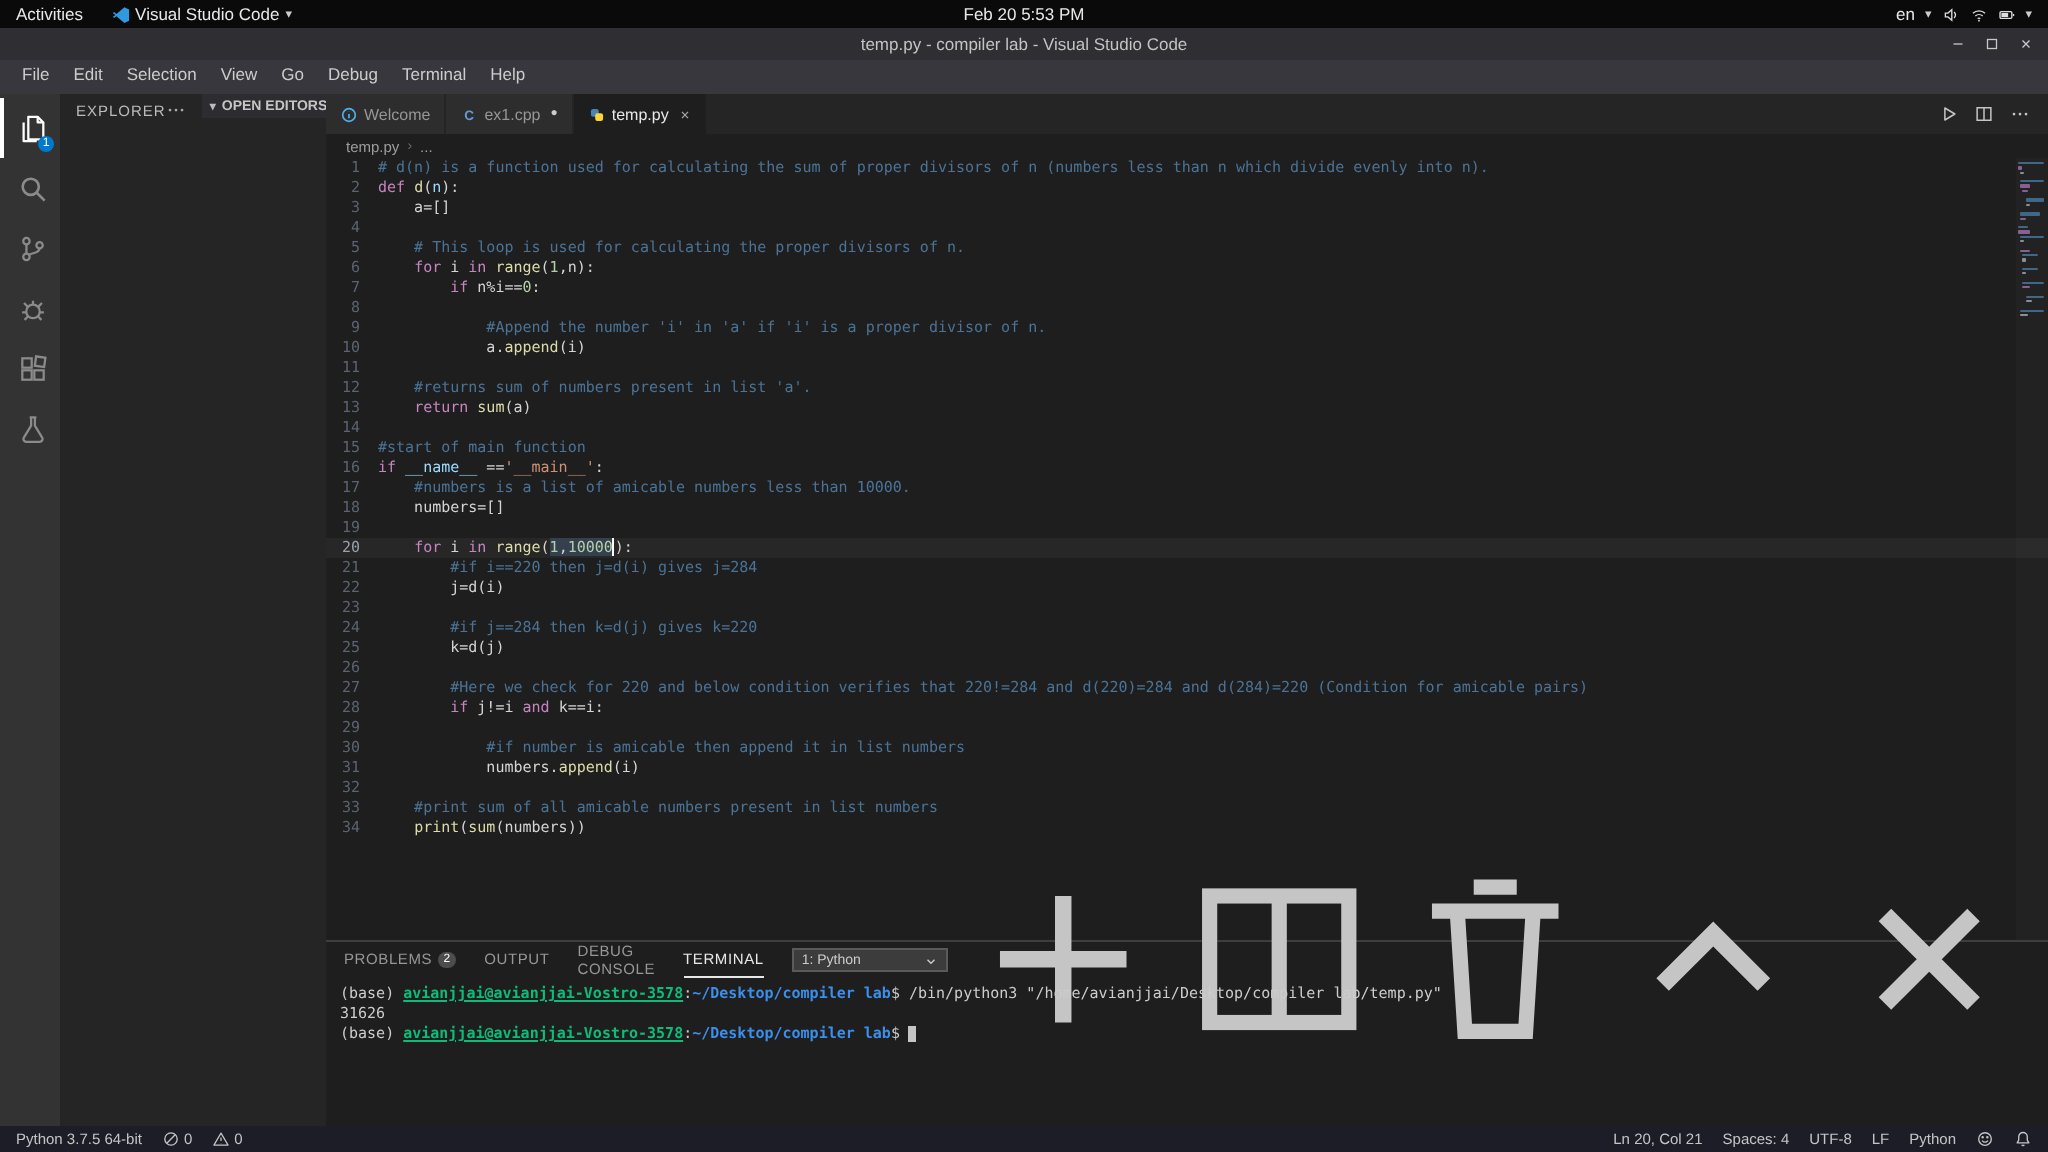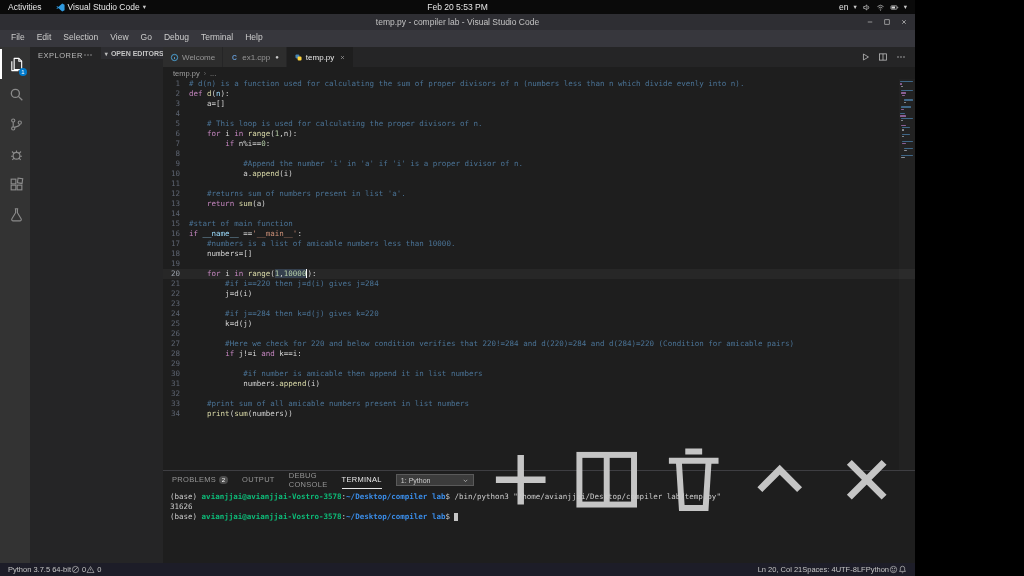--- a/index.html
+++ b/index.html
@@ -1,20 +1,20 @@
 <!DOCTYPE html>
 <html style="--accent: #007acc; --problem-badge: #bb4b32; --terminal-user: #0dbc79; --terminal-path: #3b8eea; --comment: #4a7396; --keyword: #c586c0; --string: #ce9178; --number: #b5cea8; --function: #dcdcaa; --variable: #9cdcfe;"><head>
 <meta charset="utf-8">
 <style>
 *{box-sizing:border-box;margin:0;padding:0;}
 html,body{width:1024px;height:576px;background:#000;}
 body{font-family:"Liberation Sans",sans-serif;}
 .icon{display:inline-flex;align-items:center;justify-content:center;}
 .icon svg{width:100%;height:100%;display:block;}
-.screen{width:915px;height:576px;display:flex;flex-direction:column;overflow:hidden;background:#1e1e1e;}
+.screen{width:1024px;height:576px;display:flex;flex-direction:column;overflow:hidden;background:#1e1e1e;}
 
 
 .gnome-bar{height:14px;background:#0a0a0a;color:#e8e8e8;font-size:8.5px;display:flex;align-items:center;padding:0 8px;position:relative;flex:0 0 auto;}
 .gb-item{margin-right:14px;cursor:default;}
 .gb-app{display:flex;align-items:center;gap:3px;}
 .gb-app .icon{width:9px;height:9px;}
 .gb-clock{position:absolute;left:0;right:0;text-align:center;pointer-events:none;}
 .gb-right{margin-left:auto;display:flex;align-items:center;gap:5px;z-index:1;}
 .gb-right .icon{width:9px;height:9px;color:#ddd;}
 .caret{font-size:6.5px;color:#ccc;}
@@ -89,27 +89,27 @@
 .panel-tabs-row{height:18px;display:flex;align-items:center;padding:0 9px;flex:0 0 auto;}
 .panel-tabs{display:flex;height:100%;align-items:center;}
 .panel-tab{font-size:7.5px;color:#969696;margin-right:14px;display:flex;align-items:center;gap:3px;height:100%;border-bottom:1px solid transparent;letter-spacing:.3px;}
 .panel-tab.active{color:#e7e7e7;border-bottom-color:#e7e7e7;}
 .p-badge{background:#4d4d4d;color:#fff;border-radius:4px;font-size:6px;min-width:9px;height:8px;line-height:8px;text-align:center;}
 .panel-right{margin-left:auto;display:flex;align-items:center;gap:7px;color:#c5c5c5;}
 .terminal-select{display:flex;align-items:center;gap:8px;background:#3c3c3c;border:1px solid #5a5a5a;font-size:7px;color:#ccc;padding:1px 4px;min-width:78px;justify-content:space-between;height:12px;}
 .terminal-select .icon{width:7px;height:7px;}
 .terminal{flex:1;padding:3px 7px;font-family:"DejaVu Sans Mono",monospace;font-size:7.5px;line-height:10px;color:#cccccc;white-space:pre;overflow:hidden;}
 .tt-p{color:#cccccc;}
-.tt-u{color:var(--terminal-user,#0dbc79);font-weight:bold;}
+.tt-u{color:var(--terminal-user,#0dbc79);font-weight:bold;text-decoration:underline;}
 .tt-d{color:var(--terminal-path,#3b8eea);font-weight:bold;}
 .t-cursor{display:inline-block;width:4px;height:8px;background:#c5c5c5;vertical-align:middle;}
 
 
 .statusbar{height:13px;background:#1d1d28;color:#c5c5c5;display:flex;align-items:center;font-size:7.5px;padding:0 8px;flex:0 0 auto;}
-.sb-left,.sb-right{display:flex;align-items:flex-start;gap:0;}
+.sb-left,.sb-right{display:flex;align-items:flex-start;gap:10px;}
 .sb-right{margin-left:auto;}
 .status-item{display:flex;align-items:center;gap:2px;white-space:nowrap;}
 .status-item .icon{width:9px;height:9px;}
 </style>
 </head>
 <body>
 
 <div class="screen">
 
   <div class="gnome-bar">

